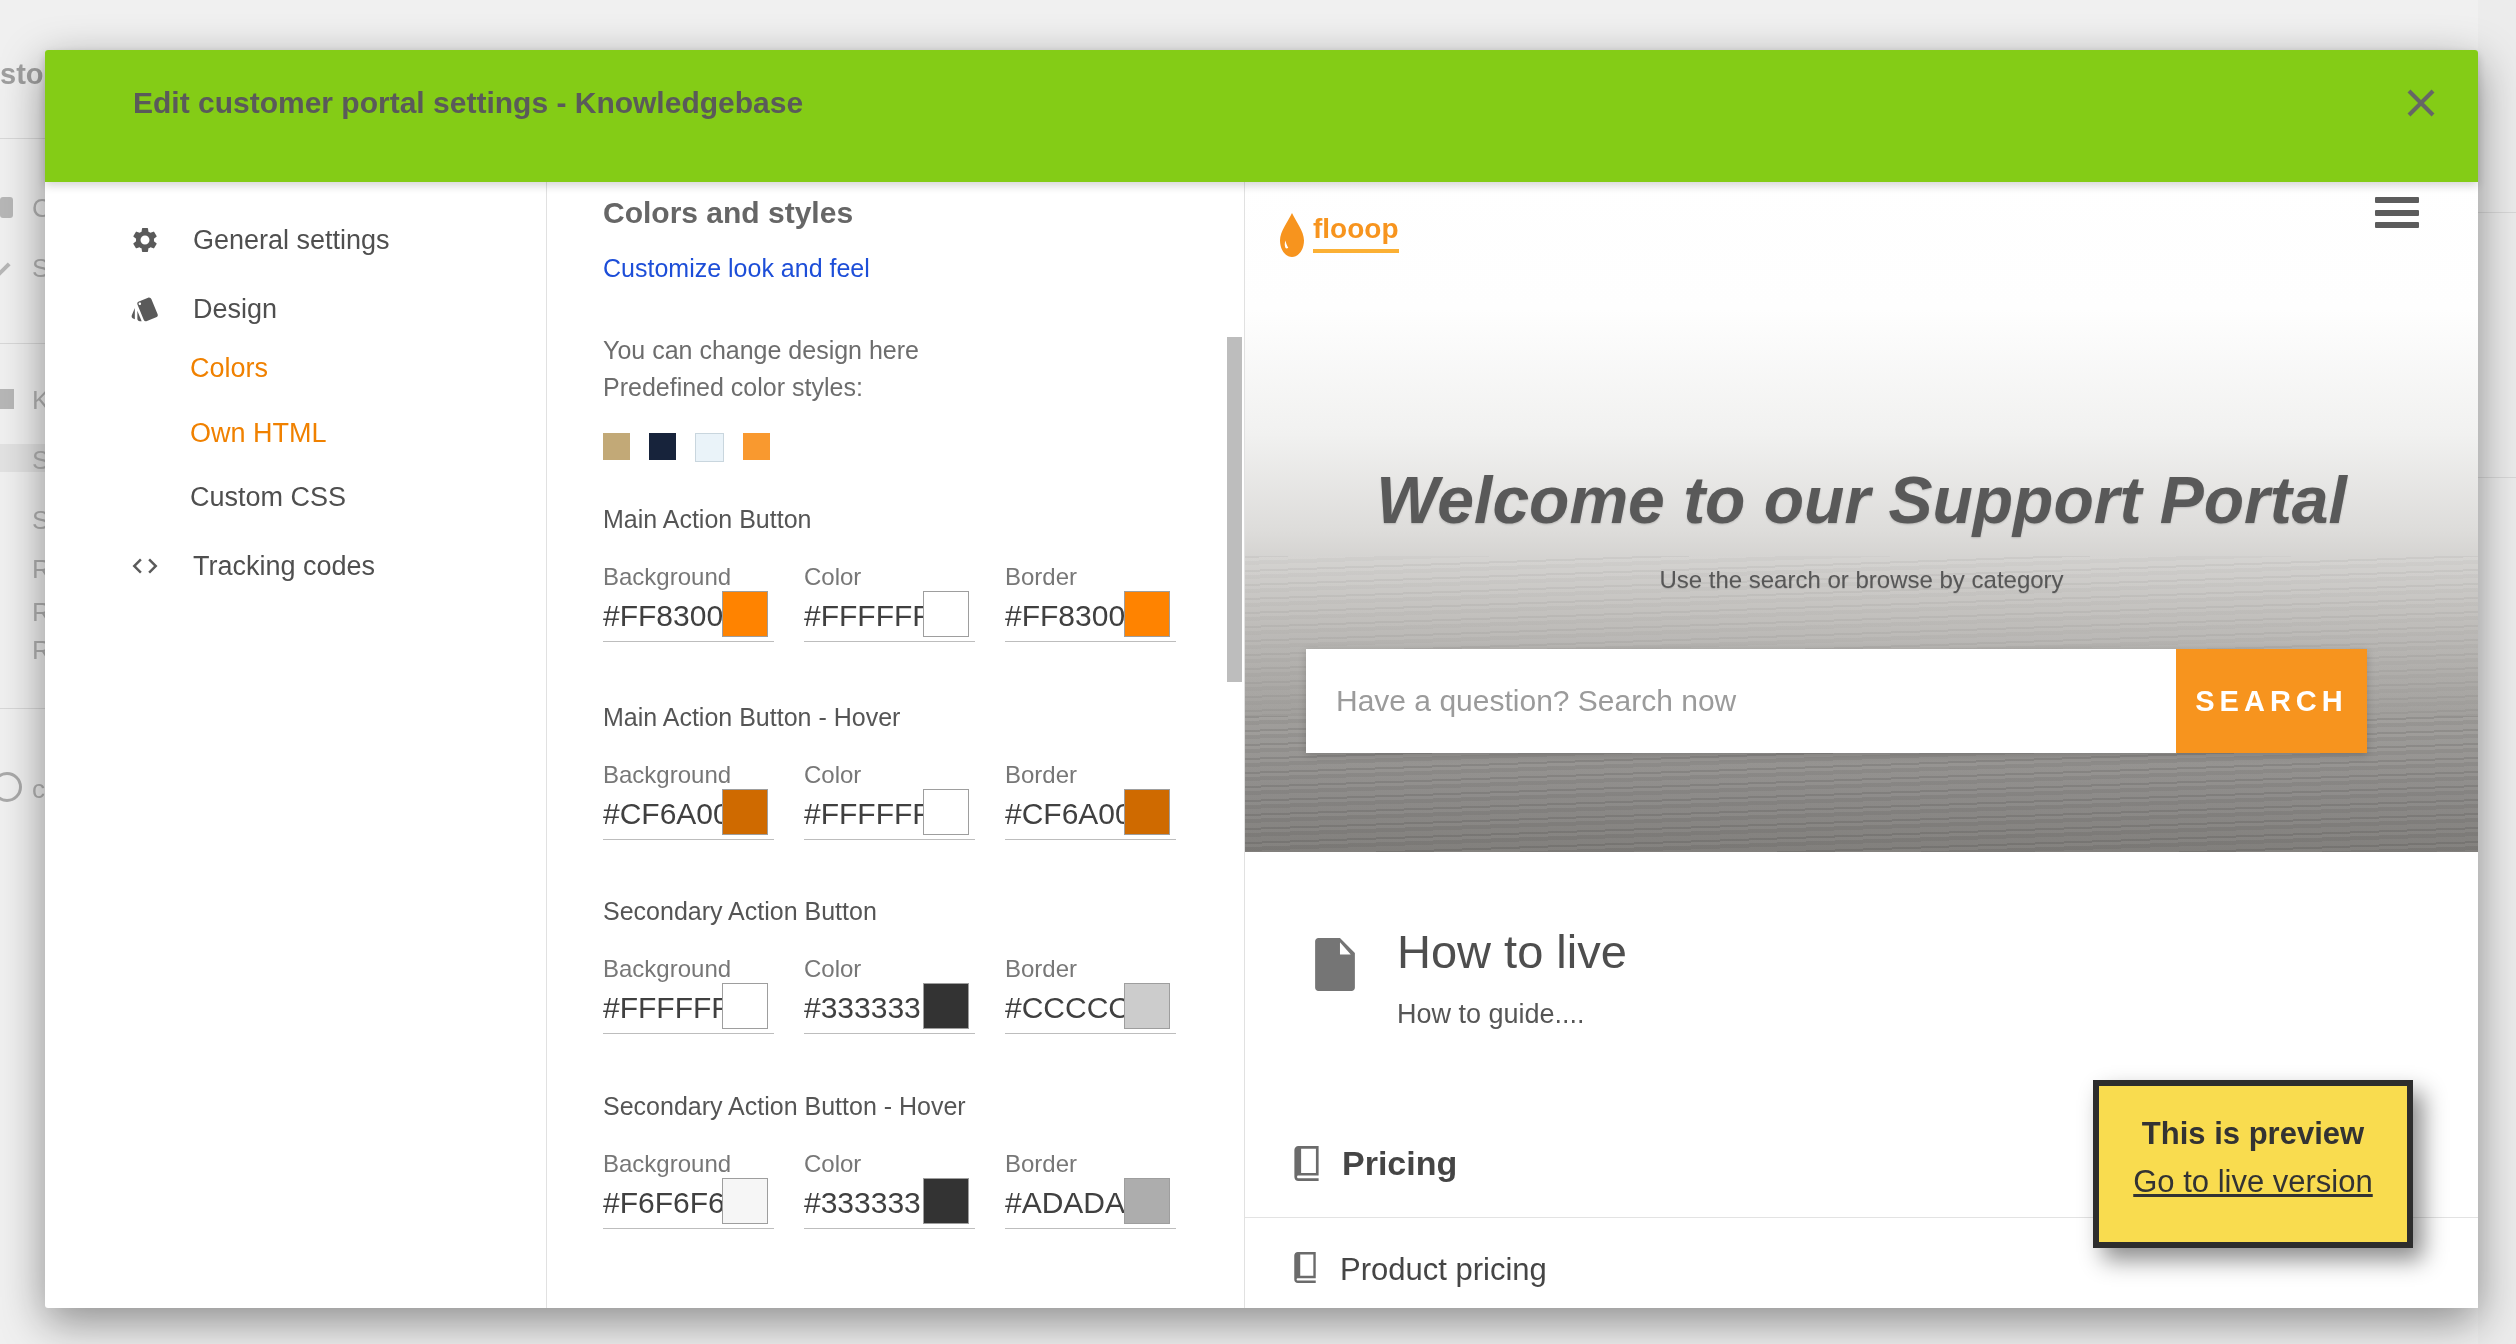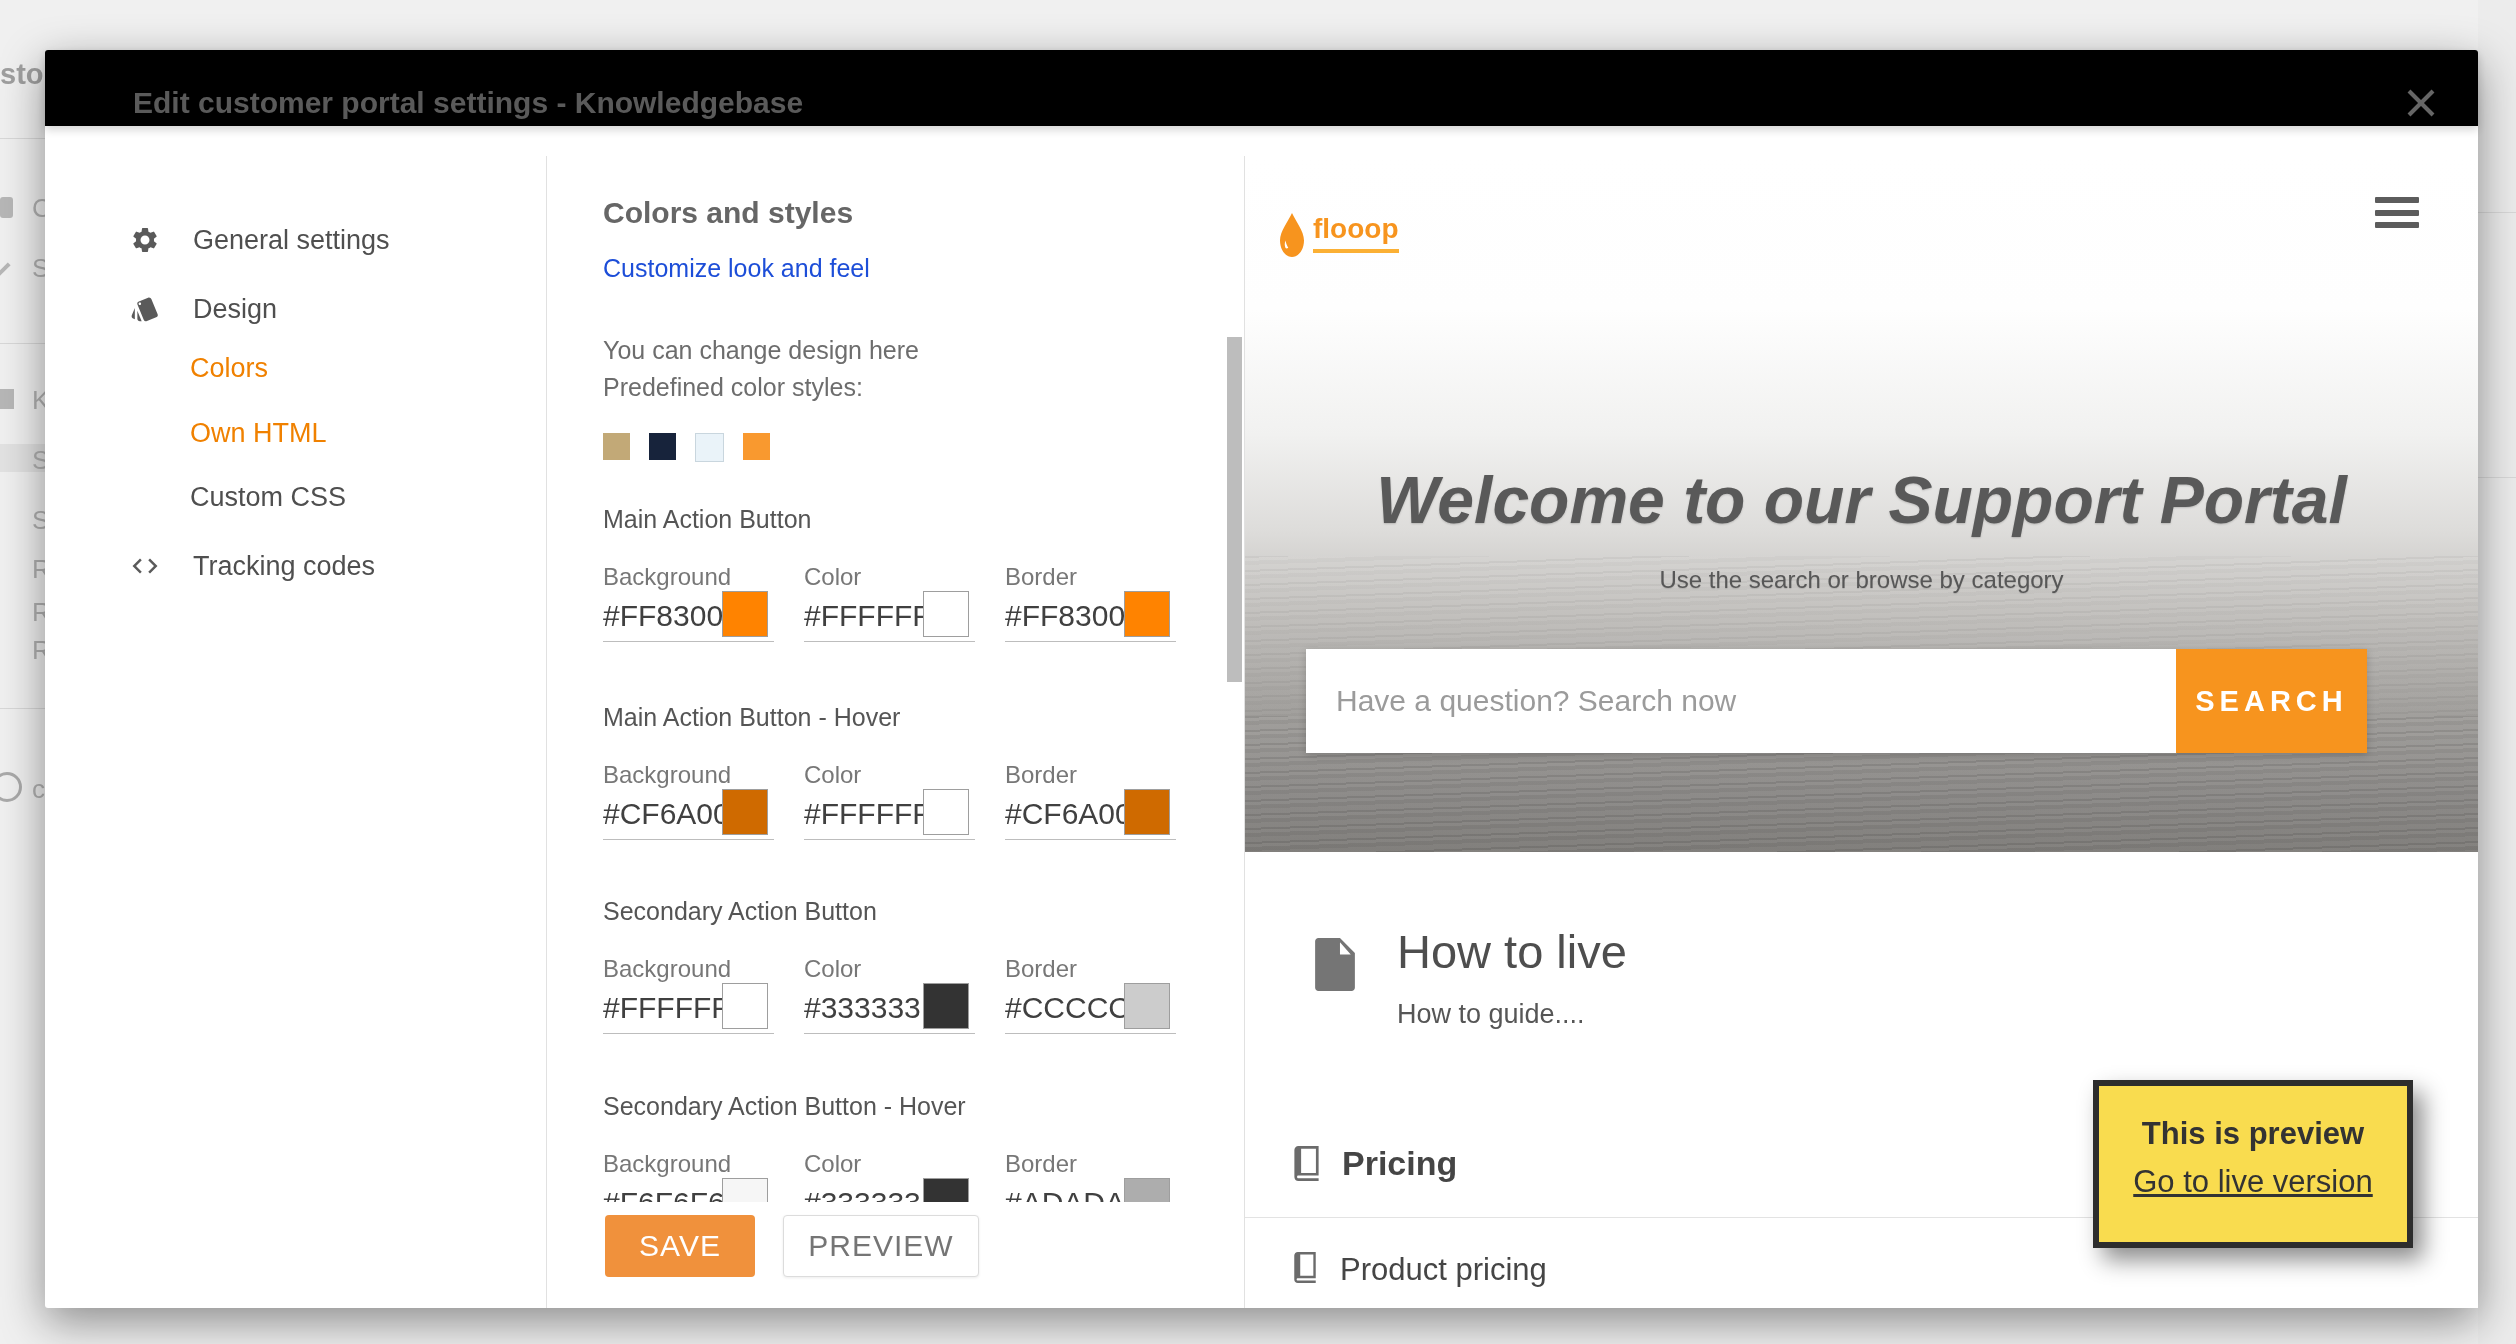--- a/index.html
+++ b/index.html
@@ -16,21 +16,21 @@
   .mini-rect{position:absolute;left:0;top:197px;width:13px;height:21px;background:#b7b7b7;border-radius:3px;}
   .mini-diag{position:absolute;left:-2px;top:260px;width:4px;height:26px;background:#b7b7b7;transform:rotate(45deg);}
   .mini-bank{position:absolute;left:0;top:389px;width:14px;height:20px;background:#b7b7b7;}
   .mini-ring{position:absolute;left:-8px;top:772px;width:24px;height:24px;border:3px solid #aaa;border-radius:50%;}
   .bg-right{position:absolute;right:0;top:0;bottom:0;width:38px;background:#ececec;}
   .bg-right .bg-hr{width:38px;}
 
   
   .modal{position:absolute;left:45px;top:50px;width:2433px;height:1258px;background:#fff;
     border-radius:3px;box-shadow:0 14px 45px rgba(0,0,0,.42);}
-  .modal-header{position:absolute;left:0;top:0;right:0;height:76px;background:#000000;z-index:9;
+  .modal-header{position:absolute;left:0;top:0;right:0;height:132px;background:#84cc16;z-index:9;
     border-radius:3px 3px 0 0;box-shadow:0 4px 9px rgba(0,0,0,.16);}
   .modal-title{position:absolute;left:88px;top:36px;font-size:30px;font-weight:bold;color:#5a5a5a;}
   .close-btn{position:absolute;right:36px;top:32px;width:42px;height:42px;cursor:pointer;}
   .vdiv{position:absolute;top:106px;bottom:0;width:1px;background:#e1e1e1;z-index:6;}
 
   
   .sidebar{position:absolute;left:0;top:106px;width:501px;bottom:0;}
   .side-row{position:absolute;left:0;width:100%;height:42px;display:flex;align-items:center;cursor:pointer;}
   .side-ic{width:30px;height:30px;margin-left:85px;flex:0 0 auto;}
   .side-label{margin-left:33px;font-size:27px;color:#4f4f4f;}
@@ -264,24 +264,20 @@
             <div class="f-swatch" style="background: rgb(51, 51, 51);"></div>
           </div>
           <div class="field">
             <div class="f-label">Border</div>
             <div class="f-value">#ADADAD</div>
             <div class="f-swatch" style="background: rgb(173, 173, 173);"></div>
           </div>
         </div>
       </div>
 
-      <div class="panel-footer">
-        <button class="btn-save" style="background: rgb(240, 145, 60);">SAVE</button>
-        <button class="btn-preview">PREVIEW</button>
-      </div>
       <div class="scroll-thumb"></div>
     </div>
 
     <div class="preview">
       <div class="hero"></div>
       <div class="streaks s1"></div>
       <div class="streaks s2"></div>
 
       <div class="logo">
         <span>

